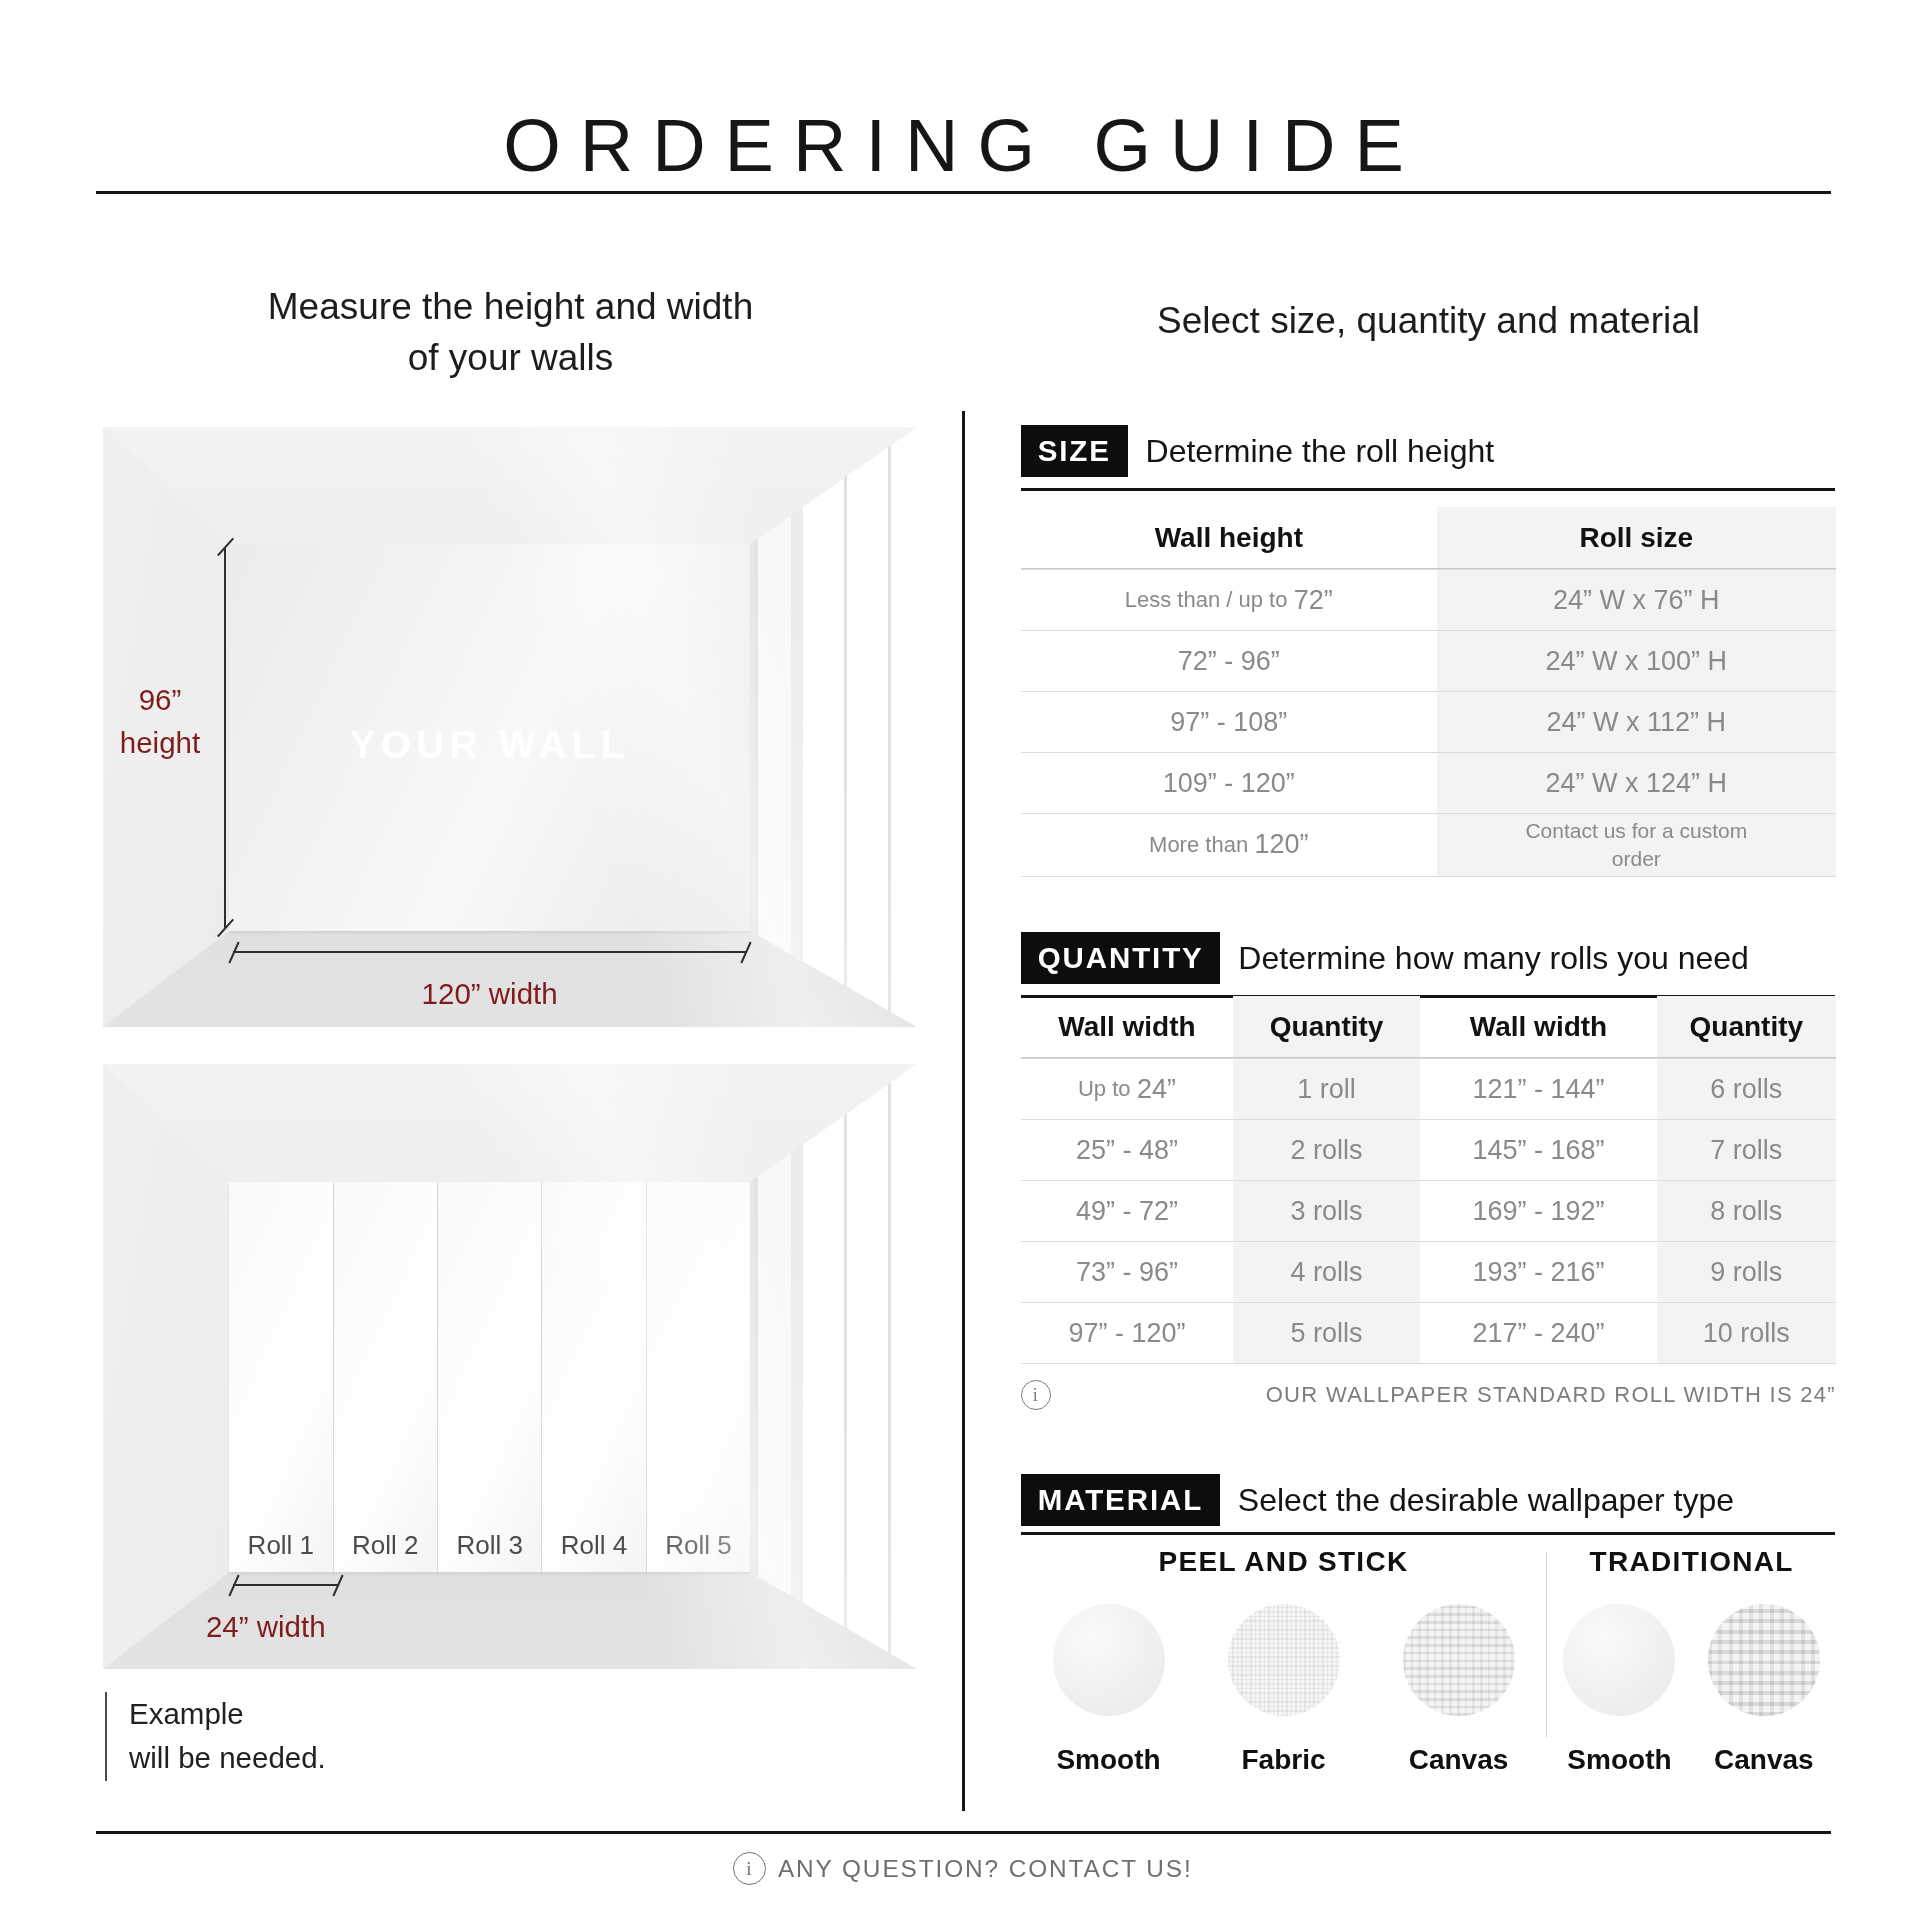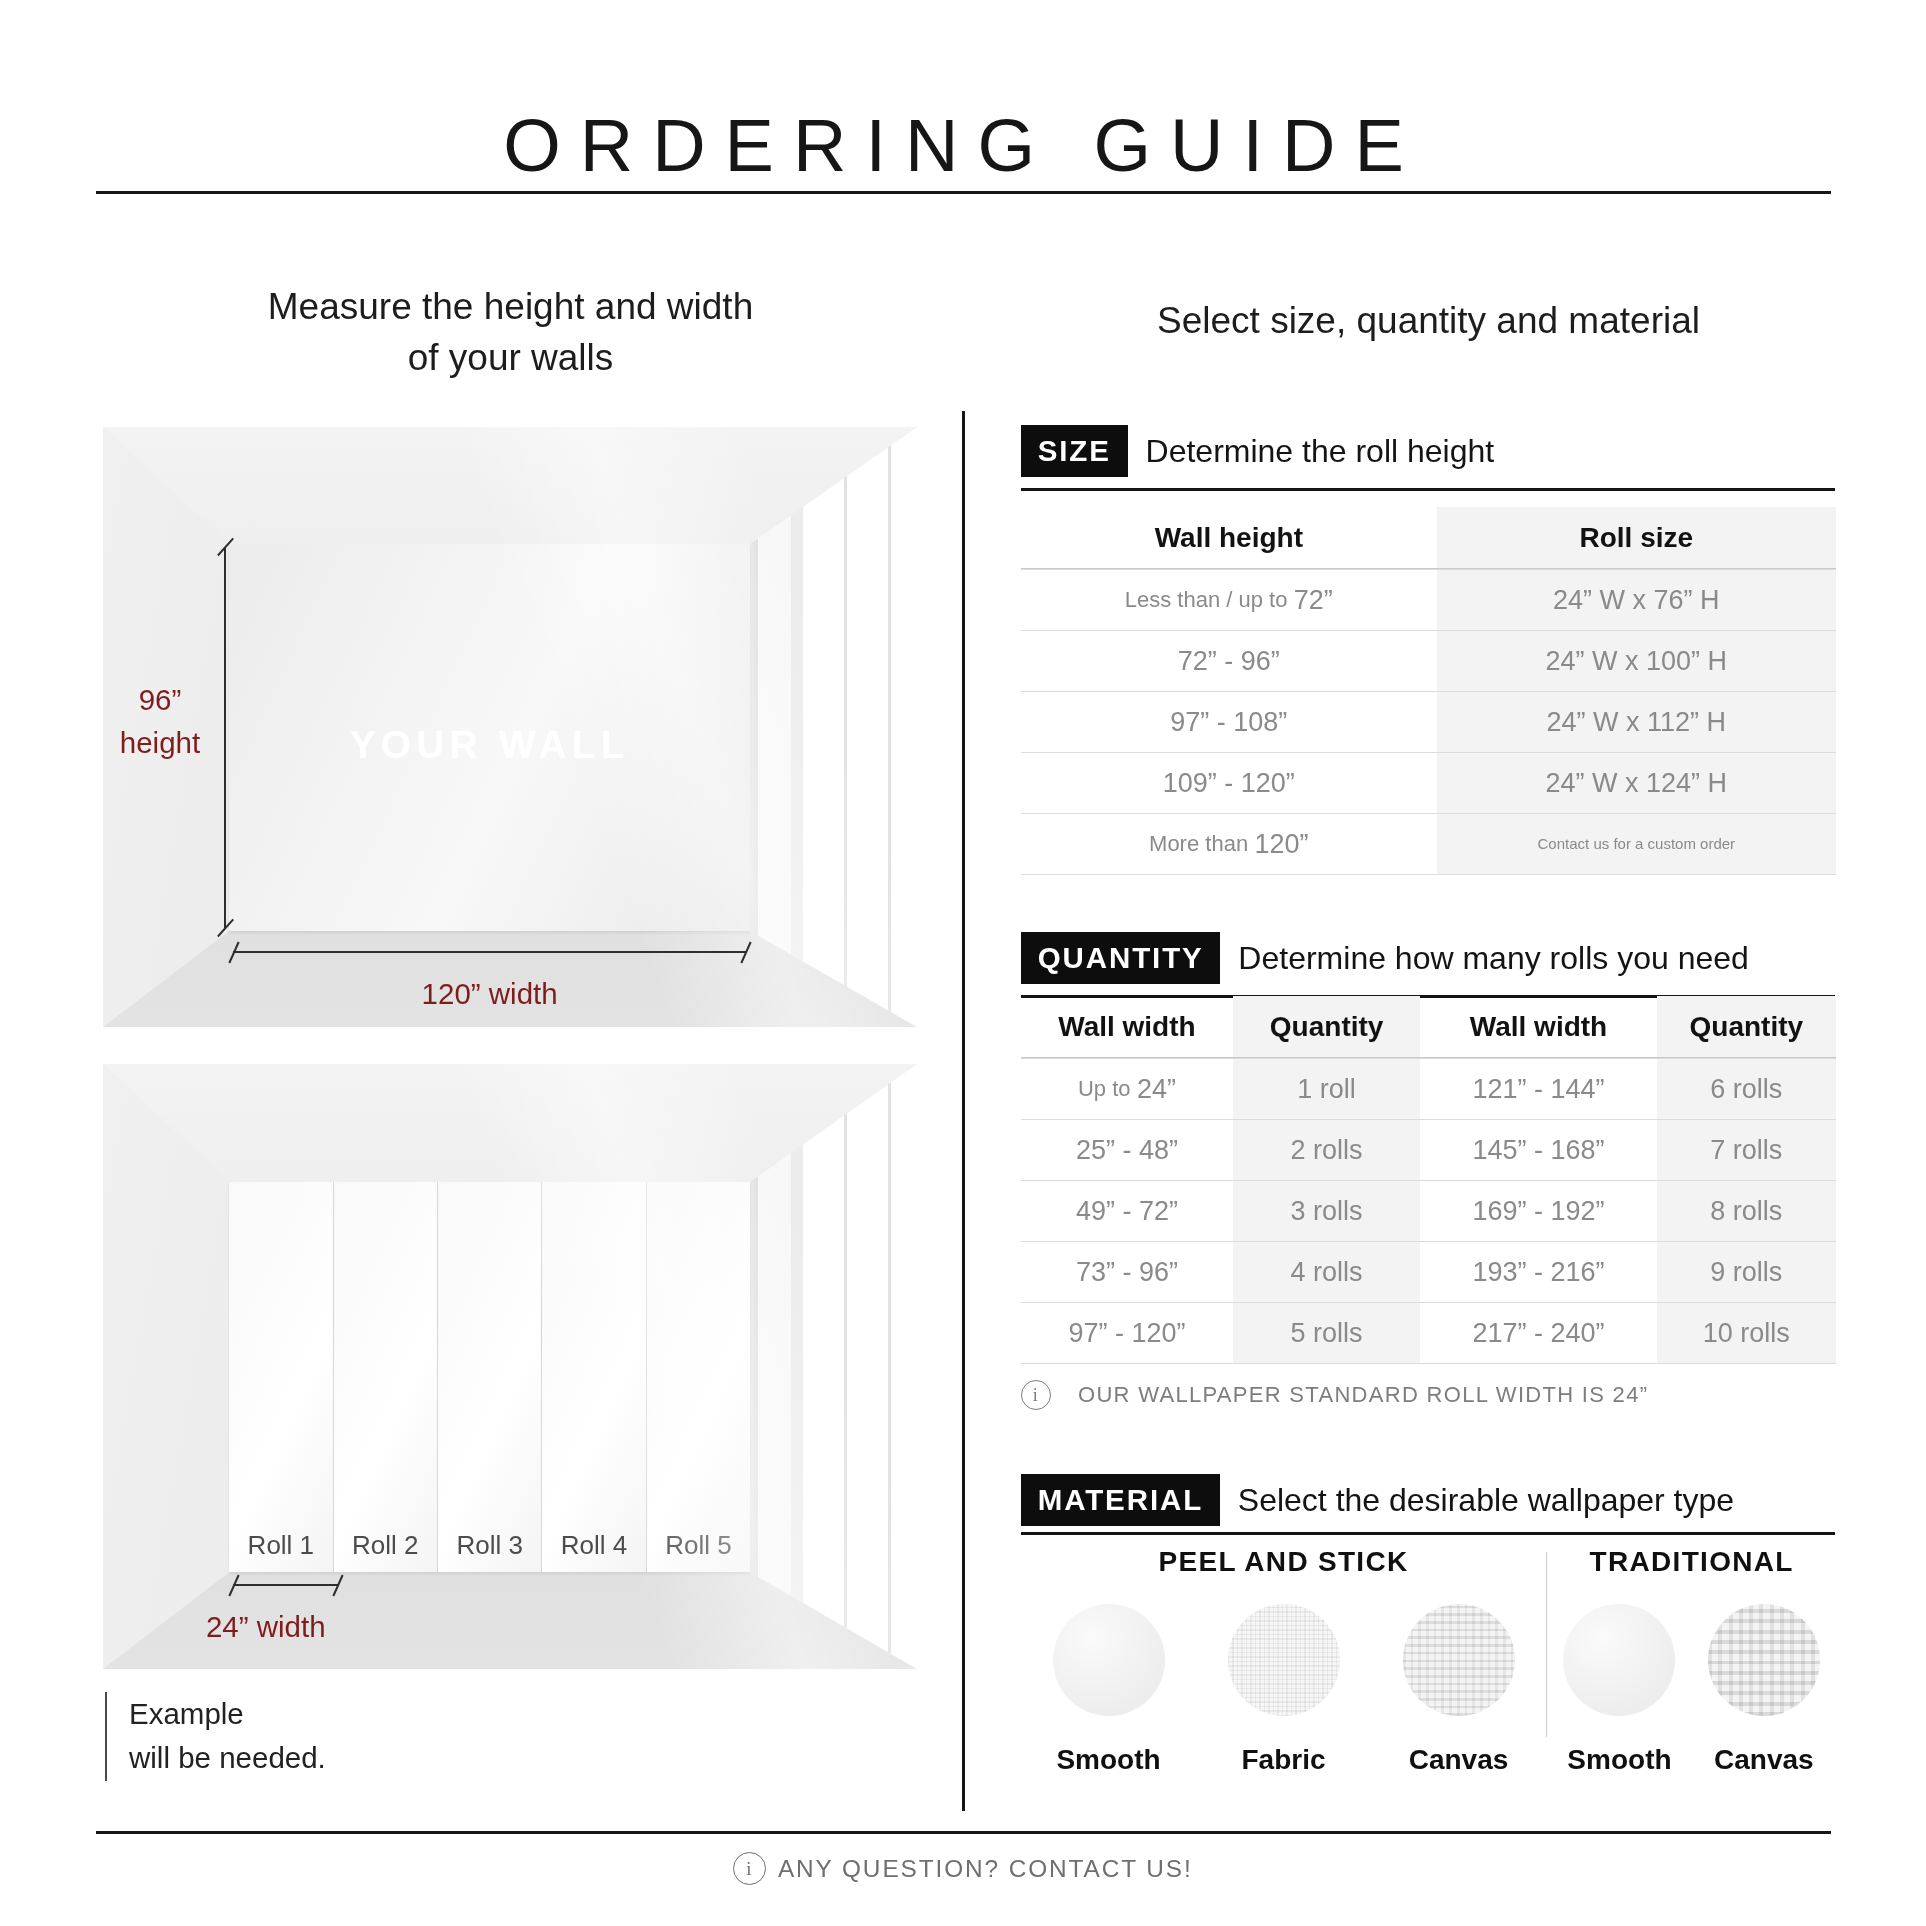--- a/index.html
+++ b/index.html
@@ -78,25 +78,25 @@
   .size-row{grid-template-columns:51% 49%;}
   .qty-row{grid-template-columns:26% 23% 29% 22%;}
   .tr+.tr{border-top:1.3px solid #dcdcdc;}
   .tr.th{border-bottom:1.3px solid #c9c9c9;}
   .td{display:flex;align-items:center;justify-content:center;text-align:center;
     min-height:60px;font-size:27px;color:#8a8a8a;padding:2.6px 5.1px;box-sizing:border-box;}
   .tr.th .td{font-size:28px;font-weight:700;color:#121212;min-height:61px;}
   .td.gray{background:#f3f3f3;align-self:stretch;height:100%;}
   .td .pre{font-size:22px;margin-right:6.4px;}
   .td .pre:empty{display:none;}
-  .td.small-cell{font-size:15px;line-height:1.35;}
+  .td.small-cell{font-size:21px;line-height:1.35;}
   .td.small-cell .wrapbox{max-width:225px;margin:0 auto;}
 
   .note-row{position:absolute;left:1021px;width:815px;display:flex;align-items:center;
-    justify-content:flex-start;gap:27px;font-size:22px;letter-spacing:1.3px;color:#7d7d7d;}
+    justify-content:space-between;gap:27px;font-size:22px;letter-spacing:1.3px;color:#7d7d7d;}
   .info-icon{display:inline-flex;align-items:center;justify-content:center;width:28px;height:28px;
     border:1.9px solid #7d7d7d;border-radius:50%;font-size:18px;color:#7d7d7d;flex:0 0 auto;
     font-family:"Liberation Serif",serif;}
   .info-icon::after{content:"i";}
 
   
   .material-body{position:absolute;left:1021px;top:1546px;width:815px;display:flex;}
   .mat-group{display:flex;flex-direction:column;}
   .mat-group.g1{width:525px;}
   .mat-group.g2{flex:1;}

